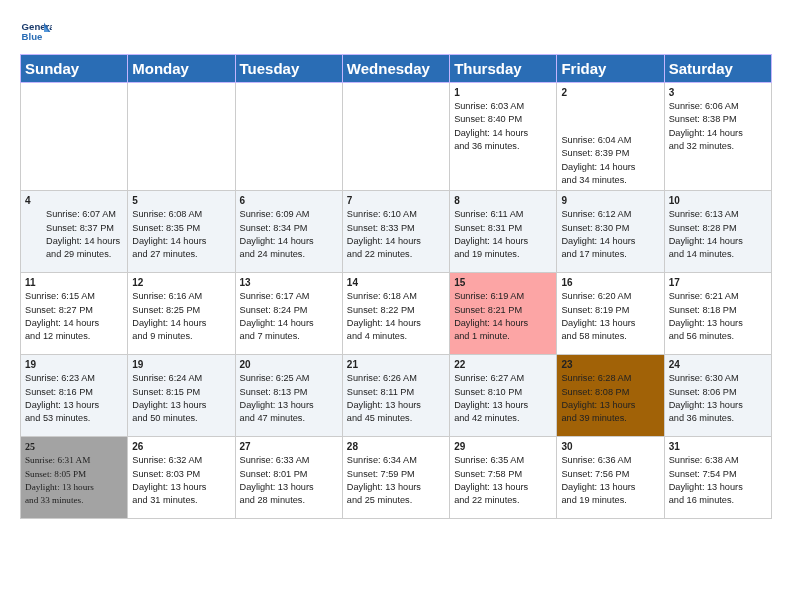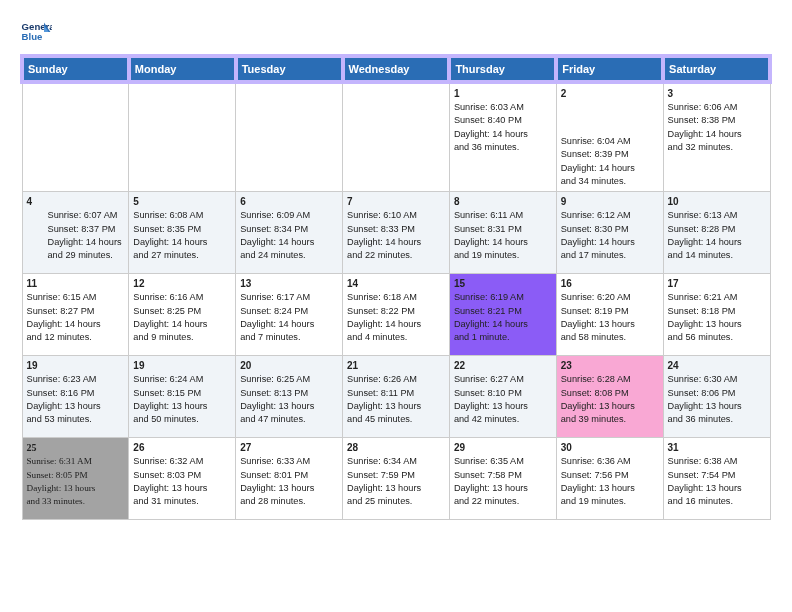--- a/index.html
+++ b/index.html
@@ -43,25 +43,25 @@
       font-weight: normal;
     }
     .calendar {
       width: 100%;
       border-collapse: collapse;
       table-layout: fixed;
     }
     .calendar th {
       background-color: #2a6db5;
       color: #fff;
-      font-size: 11px;
+      font-size: 15px;
       font-weight: bold;
       padding: 5px 4px;
       text-align: left;
-      border: 4px solid #c4b5fd;
+      border: 1px solid #c4b5fd;
     }
     .calendar td {
       vertical-align: top;
       font-size: 9.2px;
       color: #222;
       padding: 4px 4px 3px 4px;
       border: 1px solid #ccc;
       height: 82px;
       background: #fff;
     }
@@ -216,21 +216,21 @@
 Daylight: 14 hours
 and 7 minutes.</div>
           </td>
           <td style="background: rgb(255, 255, 255);">
             <span class="day-num">14</span>
             <div class="day-info" style="white-space: pre-line;">Sunrise: 6:18 AM
 Sunset: 8:22 PM
 Daylight: 14 hours
 and 4 minutes.</div>
           </td>
-          <td style="background: #8b5cf6;">
+          <td style="background: #fca5a5;">
             <span class="day-num">15</span>
             <div class="day-info" style="white-space: pre-line;">Sunrise: 6:19 AM
 Sunset: 8:21 PM
 Daylight: 14 hours
 and 1 minute.</div>
           </td>
           <td style="background: rgb(255, 255, 255);">
             <span class="day-num">16</span>
             <div class="day-info" style="white-space: pre-line;">Sunrise: 6:20 AM
 Sunset: 8:19 PM
@@ -274,21 +274,21 @@
 Daylight: 13 hours
 and 45 minutes.</div>
           </td>
           <td style="background: rgb(240, 244, 248);">
             <span class="day-num">22</span>
             <div class="day-info" style="white-space: pre-line;">Sunrise: 6:27 AM
 Sunset: 8:10 PM
 Daylight: 13 hours
 and 42 minutes.</div>
           </td>
-          <td style="background: #f9a8d4; margin-left: 40px;">
+          <td style="background: #a16207; margin-left: 40px;">
             <span class="day-num">23</span>
             <div class="day-info" style="white-space: pre-line;">Sunrise: 6:28 AM
 Sunset: 8:08 PM
 Daylight: 13 hours
 and 39 minutes.</div>
           </td>
           <td style="background: rgb(240, 244, 248);">
             <span class="day-num">24</span>
             <div class="day-info" style="white-space: pre-line;">Sunrise: 6:30 AM
 Sunset: 8:06 PM

